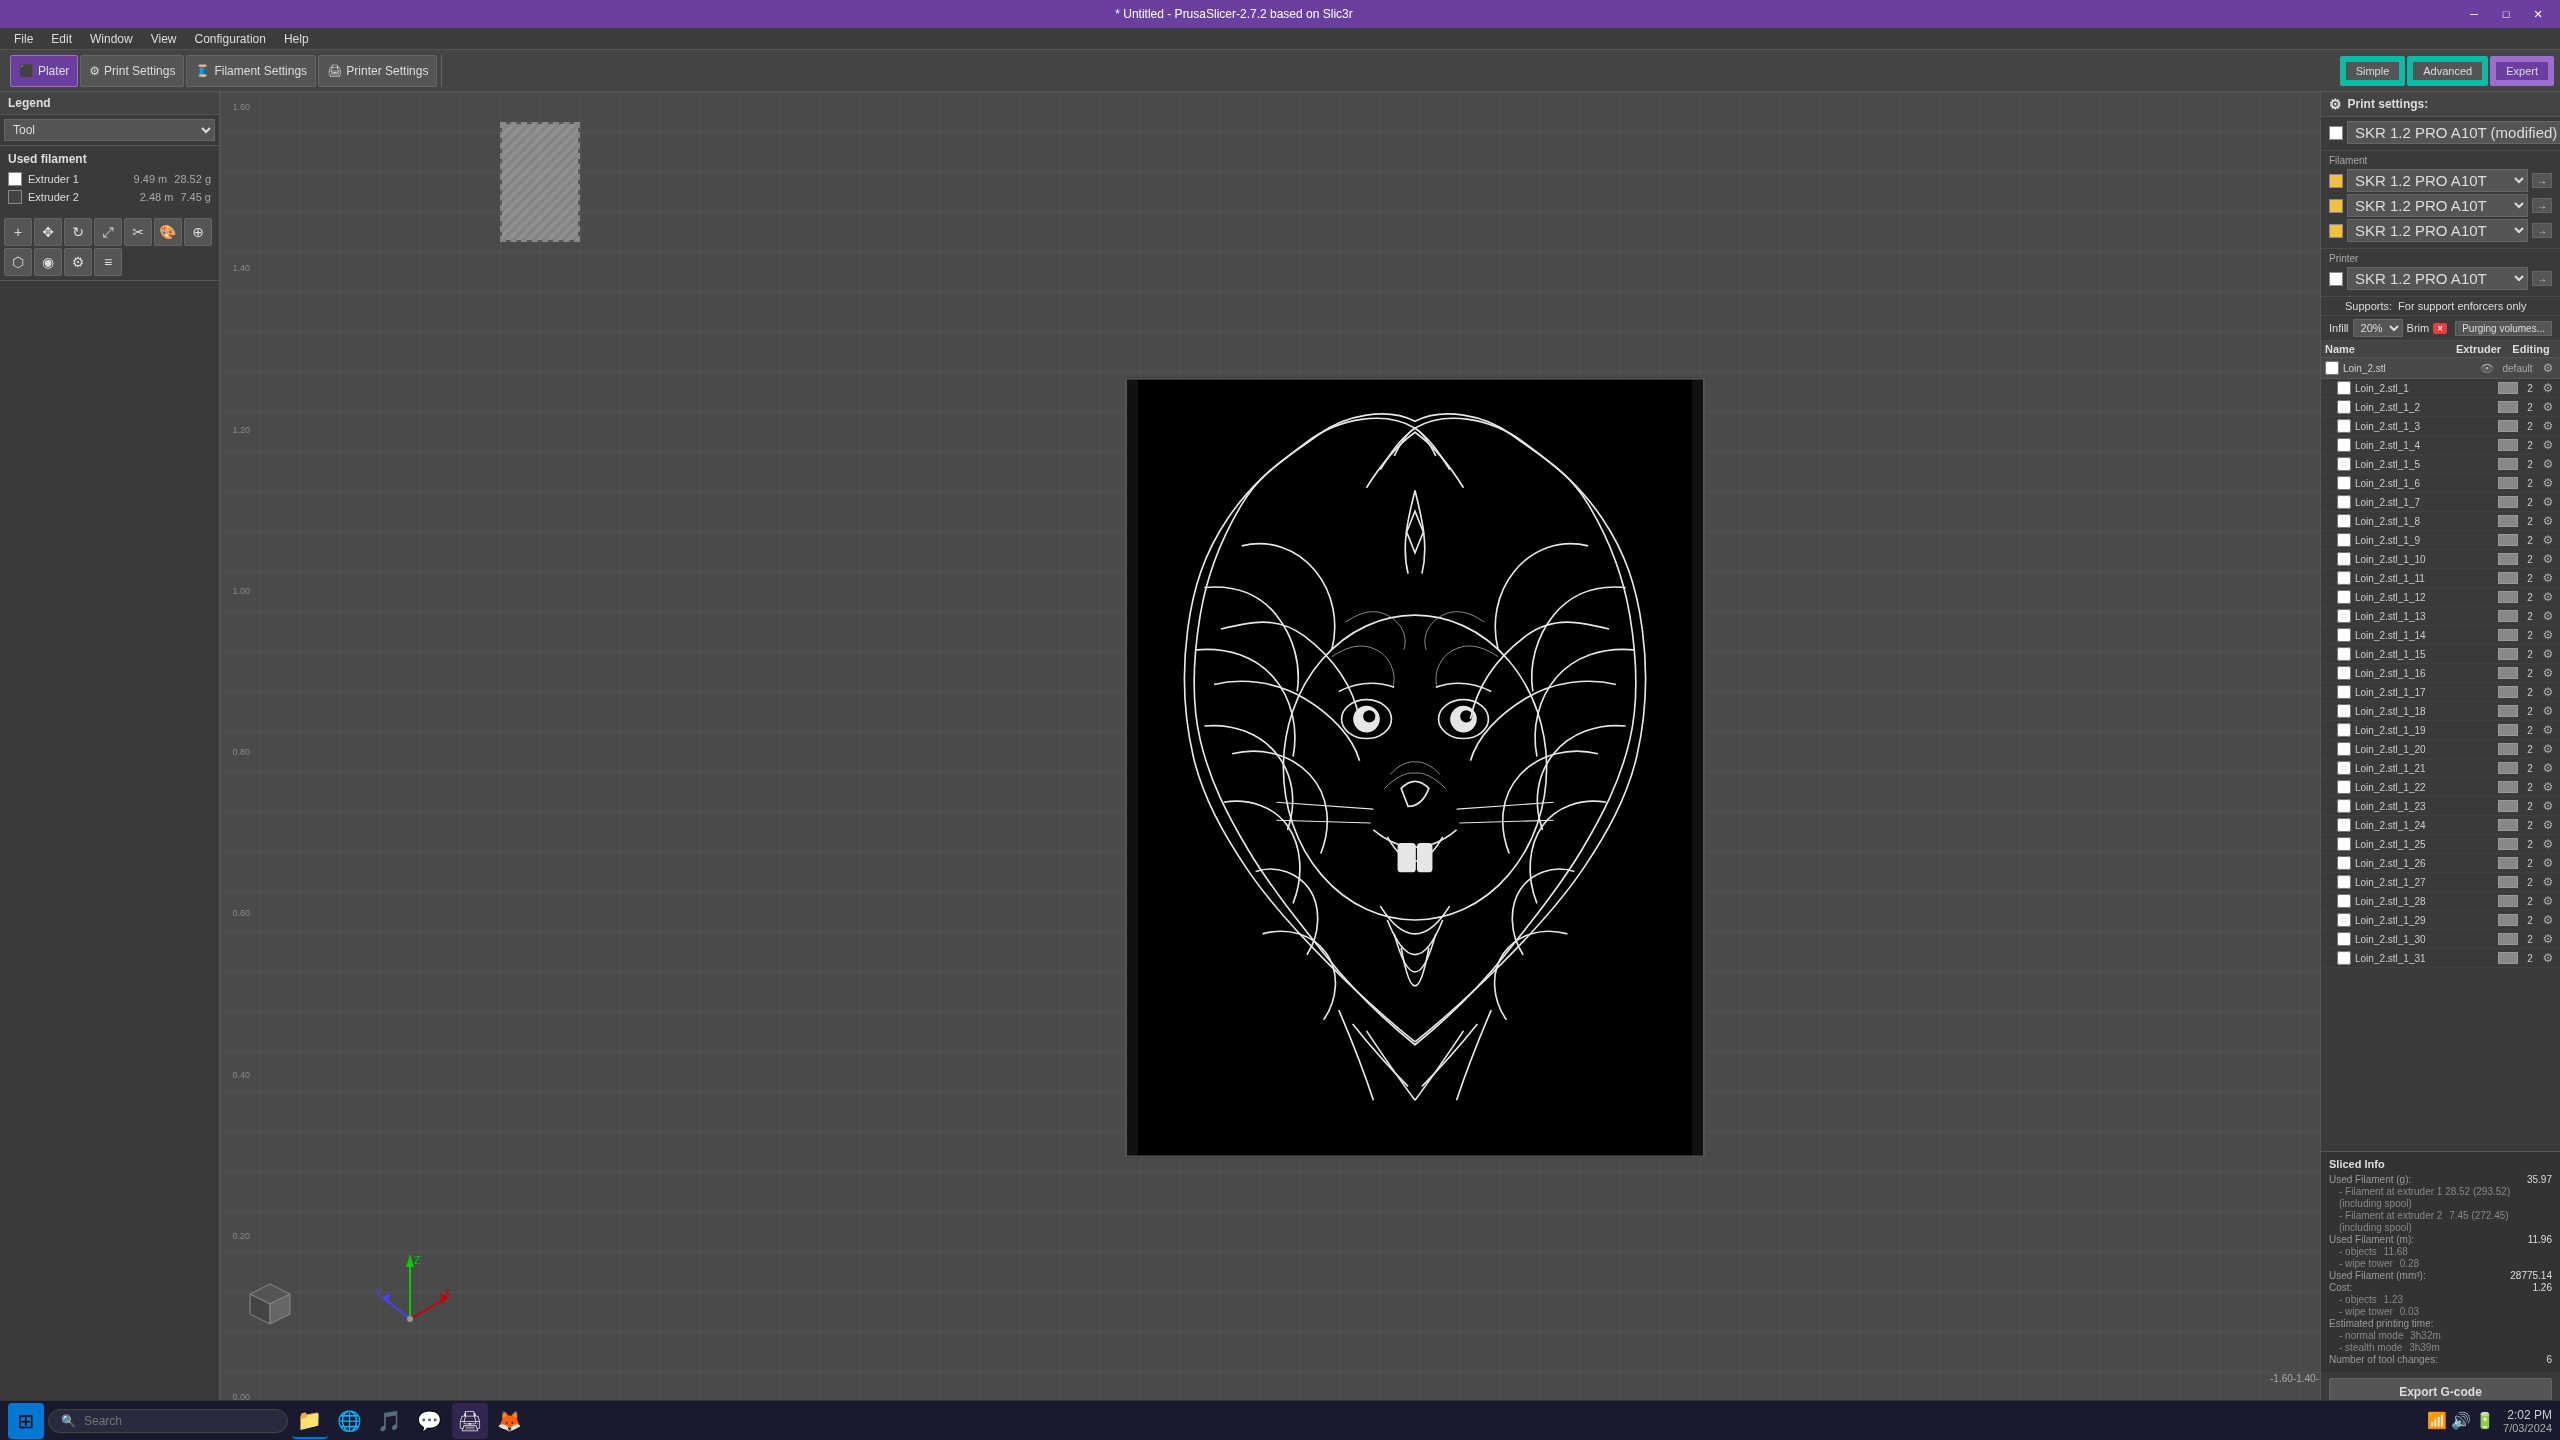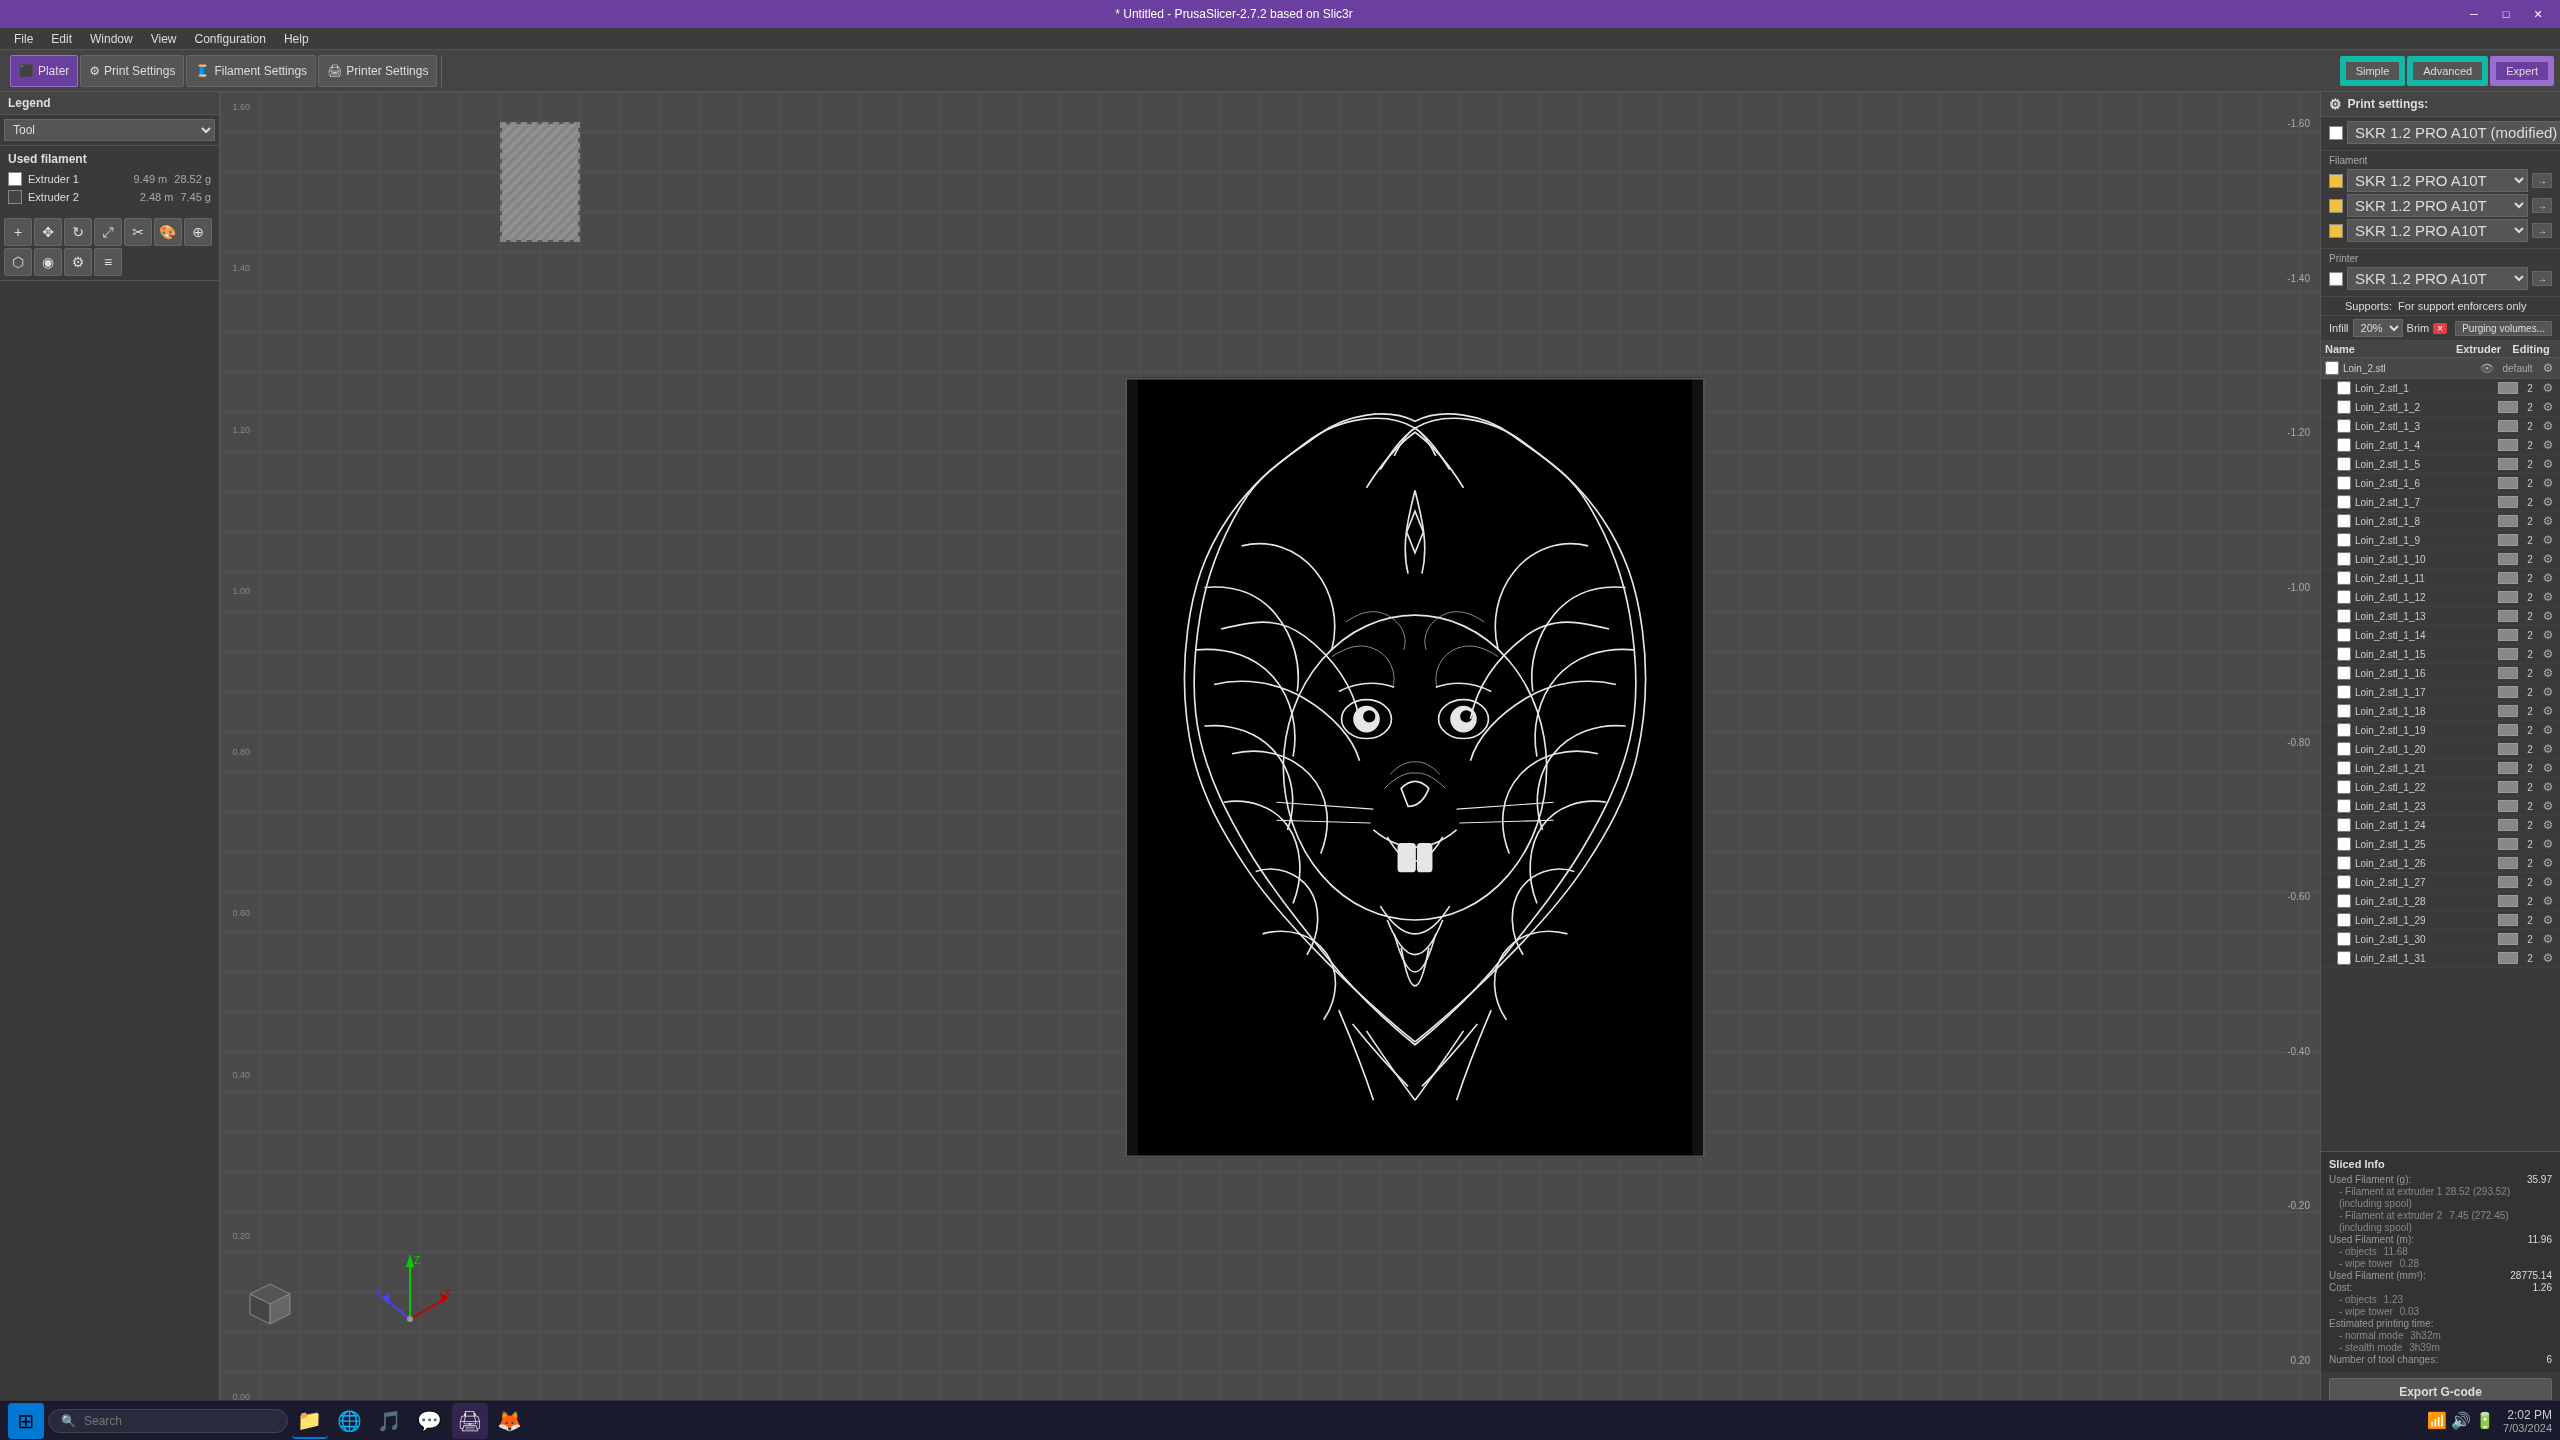--- a/index.html
+++ b/index.html
@@ -169,22 +169,22 @@
       background: linear-gradient(135deg, #ccc 25%, #aaa 25%, #aaa 50%, #ccc 50%, #ccc 75%, #aaa 75%);
       background-size: 10px 10px;
       opacity: 0.5;
     }
 
     
     #y-ruler {
       position: absolute;
       right: 10px; top: 0; bottom: 20px;
       width: 40px;
-      display: flex; flex-direction: column; justify-content: space-between;
-      align-items: flex-end; padding: 26px 0;
+      display: flex; flex-direction: row; justify-content: space-between;
+      align-items: flex-end; padding: 8px 0;
       font-size: 10px; color: #aaa;
     }
 
     
     #status-bar {
       height: 28px;
       background: #3a3a3a;
       border-top: 1px solid #555;
       display: flex; align-items: center;
       padding: 0 10px; gap: 20px;

